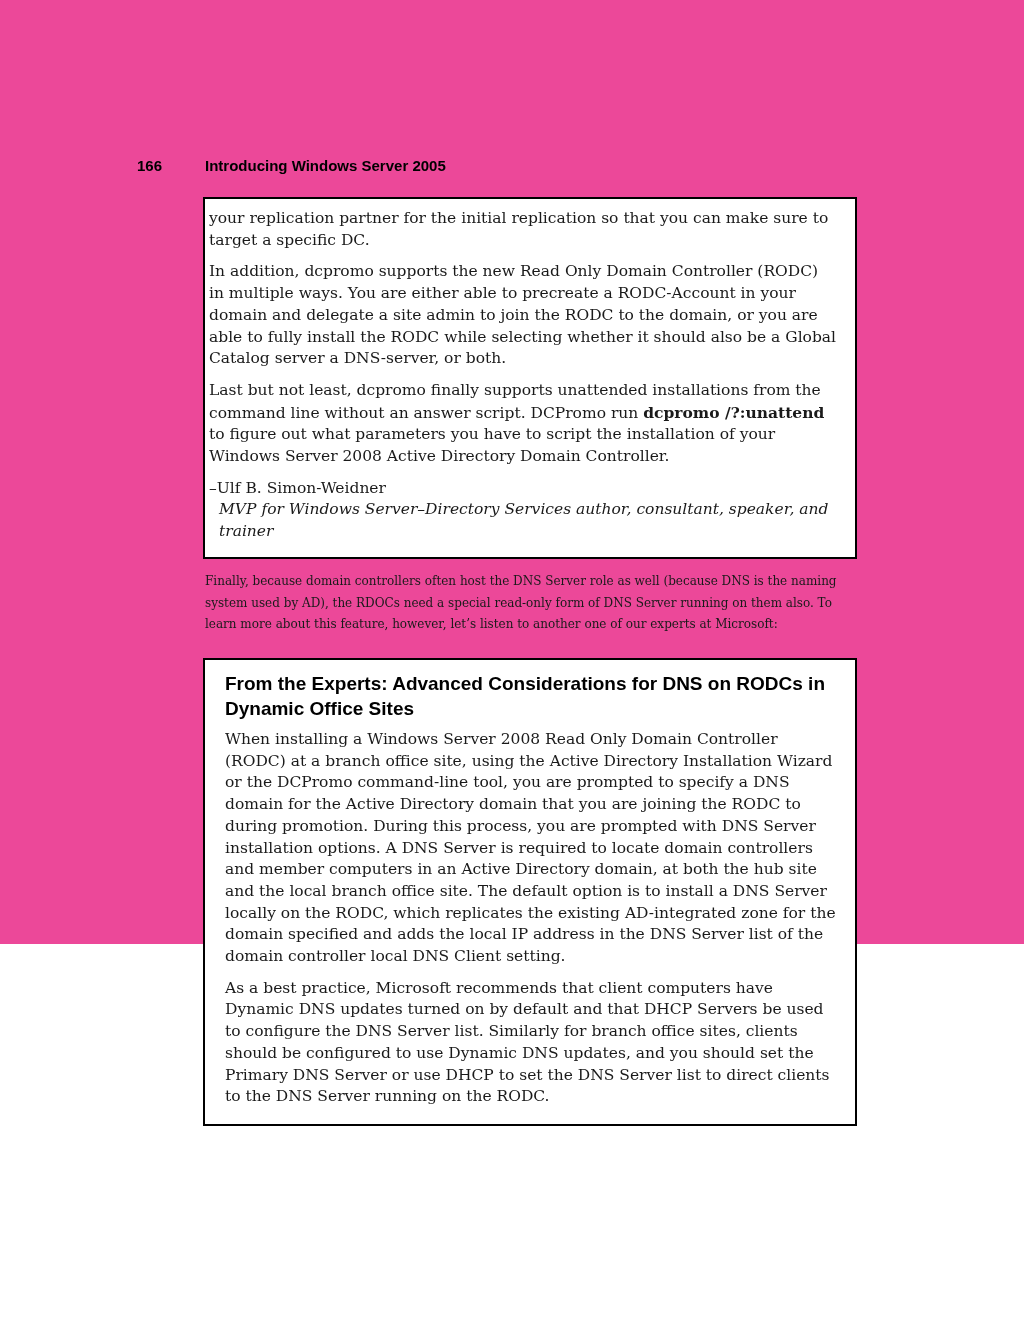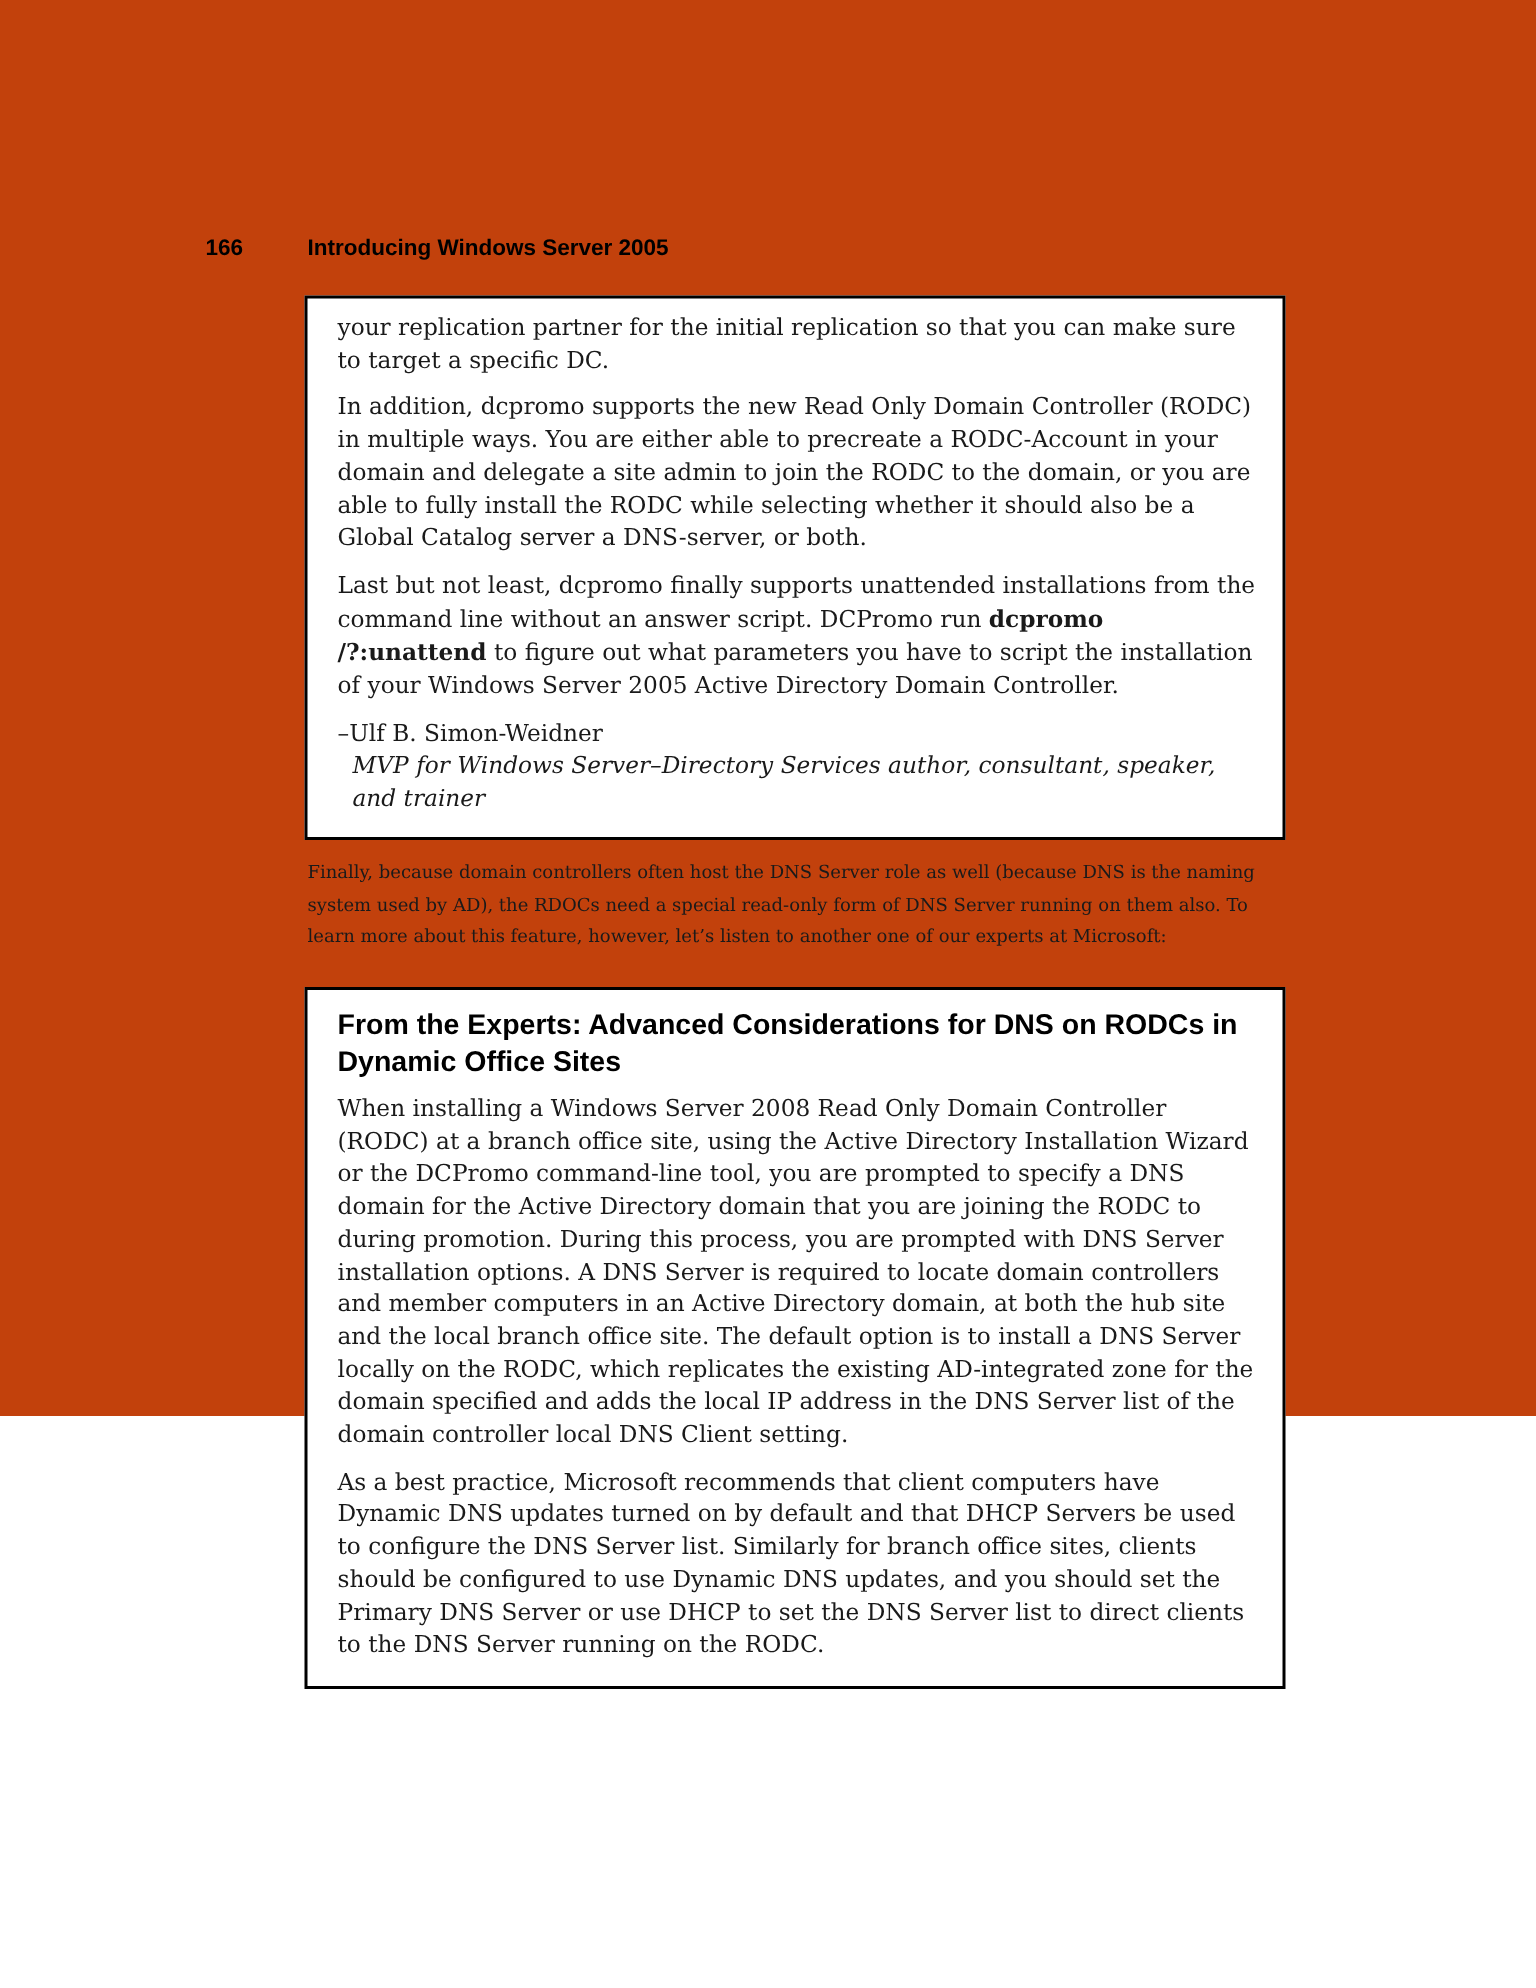--- a/index.html
+++ b/index.html
@@ -10,42 +10,42 @@
     position: relative;
     font-family: "DejaVu Serif", "Liberation Serif", serif;
     color: #1a1a1a;
     overflow: hidden;
   }
   .page {
     position: absolute;
     top: 0; left: 0;
     width: 1024px;
     height: 944px;
-    background: #c2410c;
+    background: #ec4899;
   }
   .running-head {
     position: absolute;
     top: 157px;
     left: 137px;
     width: 720px;
     display: flex;
     align-items: baseline;
     font-family: "Liberation Sans", sans-serif;
     font-weight: bold;
     font-size: 15px;
     color: #000000;
   }
   .running-head .folio { width: 68px; }
   .quote-box {
     position: absolute;
     top: 197px;
     left: 203px;
     width: 654px;
     border: 2px solid #000000;
-    padding: 9px 18px 14px 20px;
+    padding: 9px 18px 14px 4px;
     background: #ffffff;
   }
   .quote-box p,
   .experts-box p {
     font-size: 15.5px;
     line-height: 21.7px;
     color: #1a1a1a;
   }
   .quote-box p + p { margin-top: 10px; }
   .attribution {
@@ -91,21 +91,21 @@
 <div class="page">
 
   <div class="running-head">
     <span class="folio">166</span>
     <span>Introducing Windows Server 2005</span>
   </div>
 
   <div class="quote-box">
     <p>your replication partner for the initial replication so that you can make sure to target a specific DC.</p>
     <p>In addition, dcpromo supports the new Read Only Domain Controller (RODC) in multiple ways. You are either able to precreate a RODC-Account in your domain and delegate a site admin to join the RODC to the domain, or you are able to fully install the RODC while selecting whether it should also be a Global Catalog server a DNS-server, or both.</p>
-    <p><span>Last but not least, dcpromo finally supports unattended installations from the command line without an answer script. DCPromo run </span><span class="inline-bold">dcpromo /?:unattend</span><span> to figure out what parameters you have to script the installation of your Windows Server 2005 Active Directory Domain Controller.</span></p>
+    <p><span>Last but not least, dcpromo finally supports unattended installations from the command line without an answer script. DCPromo run </span><span class="inline-bold">dcpromo /?:unattend</span><span> to figure out what parameters you have to script the installation of your Windows Server 2008 Active Directory Domain Controller.</span></p>
     <p class="attribution">–Ulf B. Simon-Weidner</p>
     <p class="attribution-title">MVP for Windows Server–Directory Services author, consultant, speaker, and trainer</p>
   </div>
 
   <p class="body-para">Finally, because domain controllers often host the DNS Server role as well (because DNS is the naming system used by AD), the RDOCs need a special read-only form of DNS Server running on them also. To learn more about this feature, however, let’s listen to another one of our experts at Microsoft:</p>
 
   <div class="experts-box">
     <div class="experts-heading">From the Experts: Advanced Considerations for DNS on RODCs in Dynamic Office Sites</div>
     <p>When installing a Windows Server 2008 Read Only Domain Controller (RODC) at a branch office site, using the Active Directory Installation Wizard or the DCPromo command-line tool, you are prompted to specify a DNS domain for the Active Directory domain that you are joining the RODC to during promotion. During this process, you are prompted with DNS Server installation options. A DNS Server is required to locate domain controllers and member computers in an Active Directory domain, at both the hub site and the local branch office site. The default option is to install a DNS Server locally on the RODC, which replicates the existing AD-integrated zone for the domain specified and adds the local IP address in the DNS Server list of the domain controller local DNS Client setting.</p>
     <p>As a best practice, Microsoft recommends that client computers have Dynamic DNS updates turned on by default and that DHCP Servers be used to configure the DNS Server list. Similarly for branch office sites, clients should be configured to use Dynamic DNS updates, and you should set the Primary DNS Server or use DHCP to set the DNS Server list to direct clients to the DNS Server running on the RODC.</p>

